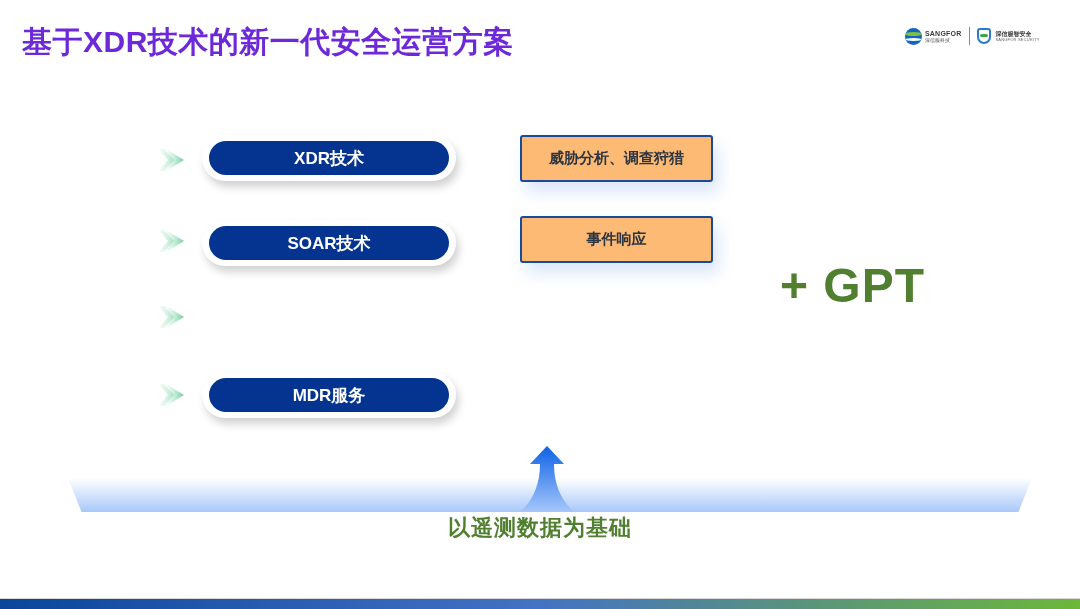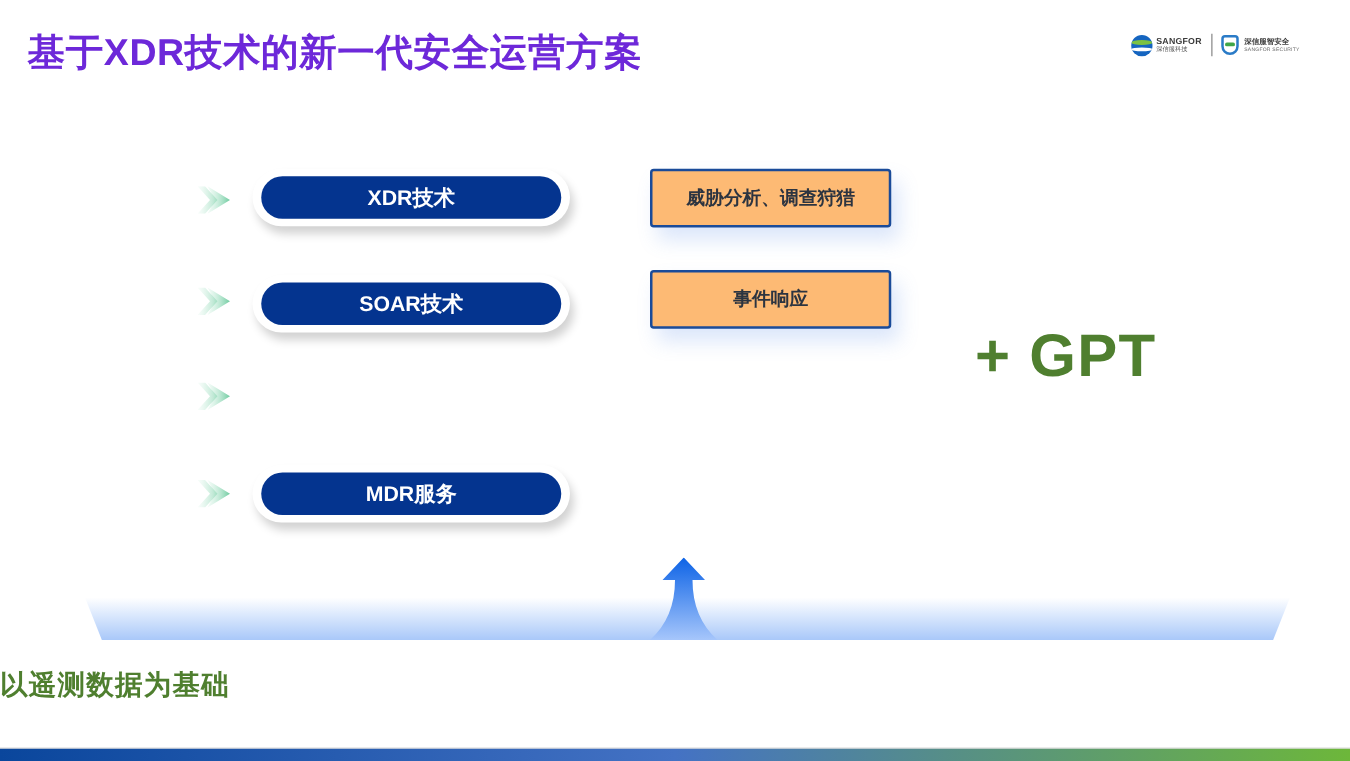--- a/index.html
+++ b/index.html
@@ -56,22 +56,22 @@
     }
 
     .base-band {
       position: absolute; left: 68px; top: 478px; width: 964px; height: 34px;
       background: linear-gradient(to bottom, rgba(255,255,255,0) 0%, #dce9fd 40%, #a9c8f9 100%);
       clip-path: polygon(0 0, 100% 0, 98.6% 100%, 1.4% 100%);
     }
     .up-arrow { position: absolute; left: 512px; top: 446px; width: 70px; height: 66px; }
 
     .base-label {
-      position: absolute; left: 0; width: 1080px; top: 533px;
-      font-size: 22px; font-weight: bold; color: #4f7f2f;
+      position: absolute; left: 0; width: 1080px; top: 513px;
+      text-align: center; font-size: 22px; font-weight: bold; color: #4f7f2f;
       letter-spacing: 1px;
     }
 
     .bottom-bar {
       position: absolute; left: 0; top: 599px; width: 1080px; height: 10px;
       background: linear-gradient(to right, #0a469c 0%, #4472c4 50%, #568e88 70%, #6db73a 100%);
     }
     .bottom-line { position: absolute; left: 0; top: 598px; width: 1080px; height: 1px; background: #d8d8d8; }
   </style>
 </head>

